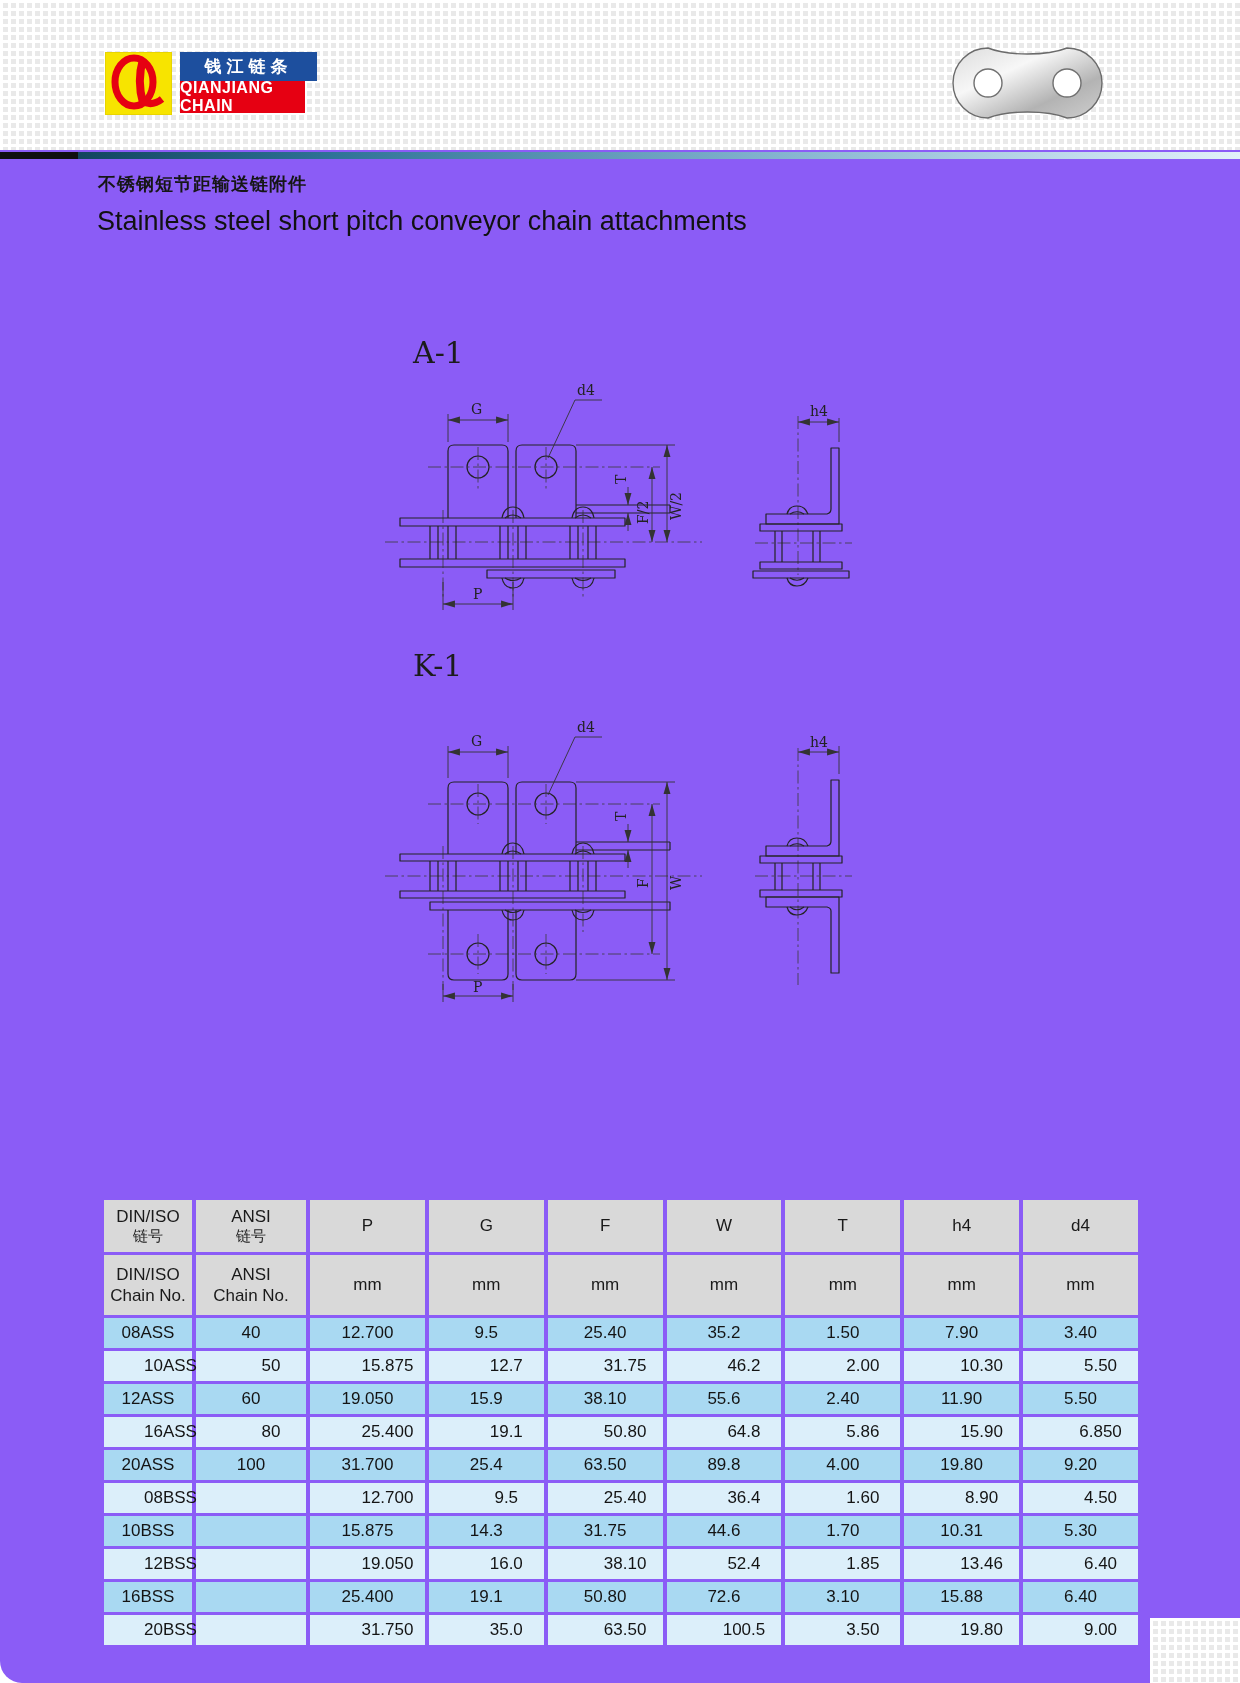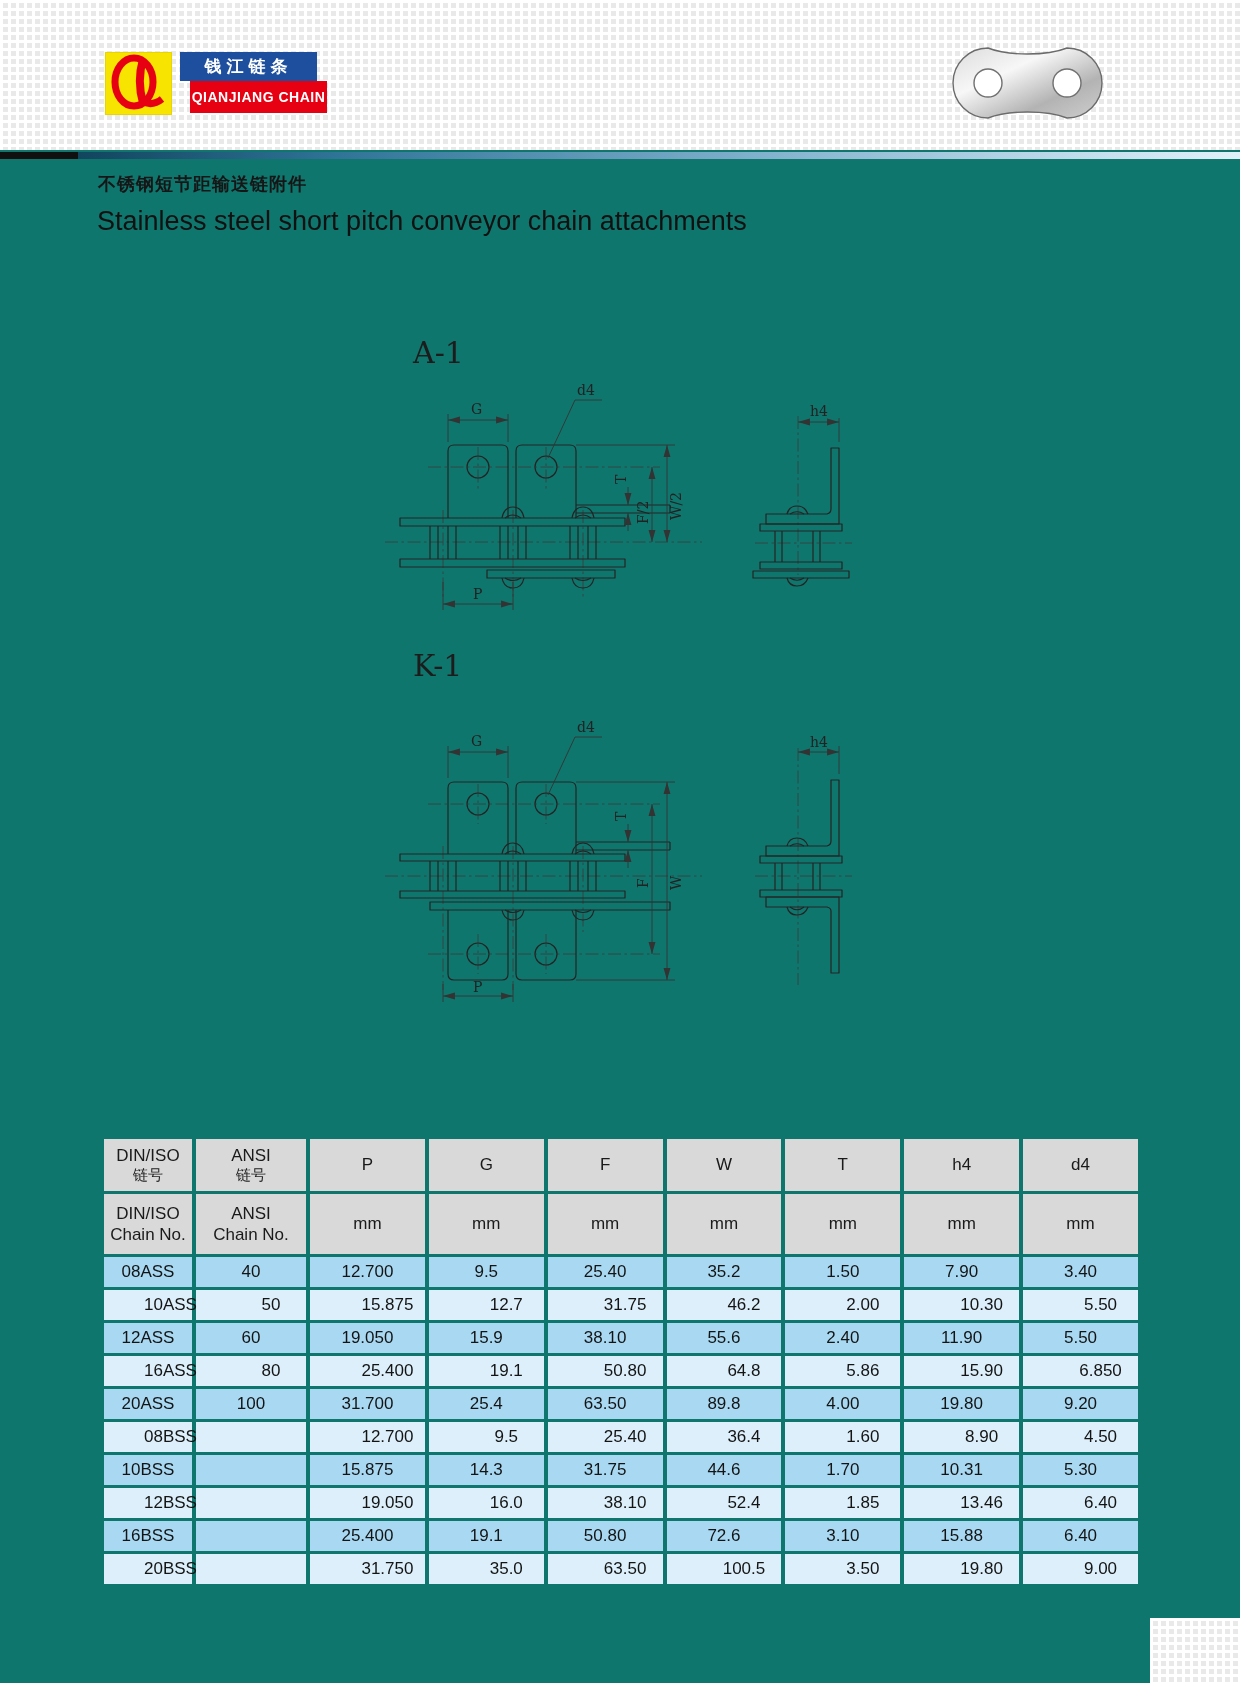--- a/index.html
+++ b/index.html
@@ -1,58 +1,58 @@
 <!DOCTYPE html>
 <html><head>
 <meta charset="utf-8">
 <style>
   html,body{margin:0;padding:0;}
   body{width:1240px;height:1683px;background:#ffffff;font-family:"Liberation Sans","DejaVu Sans",sans-serif;position:relative;overflow:hidden;color:#1a1a1a;}
-  .page{position:absolute;left:0;top:0;width:1240px;height:1683px;background:#0f766e;}
+  .page{position:absolute;left:0;top:0;width:1240px;height:1683px;background:#8b5cf6;border-radius:22px;}
 
   
   .dotted{
     background-color:#e9e9e9;
     background-image:
       linear-gradient(to right,#ffffff 3px,transparent 3px),
       linear-gradient(to bottom,#ffffff 3px,transparent 3px);
     background-size:8px 8px;
   }
   .top-band{position:absolute;left:0;top:0;width:1240px;height:150px;}
   .corner-dots{position:absolute;left:1150px;top:1618px;width:90px;height:65px;}
 
   
   .logo{position:absolute;left:105px;top:52px;width:215px;height:61px;}
   .logo-yellow{position:absolute;left:0;top:0;width:65px;height:61px;background:#f7e400;border:1px solid #e8d400;}
   .logo-right{position:absolute;left:75px;top:0;width:137px;height:61px;}
   .logo-blue{position:absolute;left:0;top:0;width:137px;height:29px;background:#1d4f9e;color:#fff;
     display:flex;align-items:center;justify-content:center;font-size:17px;font-weight:bold;letter-spacing:5px;}
-  .logo-red{position:absolute;left:0;top:29px;width:137px;height:32px;background:#e60012;color:#fff;
-    display:flex;align-items:center;justify-content:center;font-size:14px;font-weight:bold;letter-spacing:0.5px;margin-left:10px;}
+  .logo-red{position:absolute;left:0;top:29px;width:125px;height:32px;background:#e60012;color:#fff;
+    display:flex;align-items:center;justify-content:center;font-size:16px;font-weight:bold;letter-spacing:0.5px;}
 
   
   .divider-black{position:absolute;left:0;top:152px;width:78px;height:7px;background:#101010;}
   .divider-grad{position:absolute;left:78px;top:152px;width:1162px;height:7px;
     background:linear-gradient(to right,#12455e 0%,#2f7397 22%,#7fb0cc 58%,#c6dfee 88%,#e2f1f9 100%);}
 
   
   .title-cn{position:absolute;left:98px;top:172px;font-size:18px;font-weight:600;color:#161616;letter-spacing:1px;}
   .title-en{position:absolute;left:97px;top:206px;font-size:27px;font-weight:400;color:#111;}
 
   
   .svg-a1{position:absolute;left:370px;top:330px;}
   .svg-k1{position:absolute;left:370px;top:640px;}
   .cad-label{font-family:"DejaVu Serif","Liberation Serif",serif;font-size:30px;fill:#1c1c1c;}
   .dim-text{font-family:"DejaVu Serif","Liberation Serif",serif;font-size:14px;fill:#222;}
   .thick{stroke:#242424;stroke-width:1.2;fill:none;stroke-linejoin:round;}
   .cline{stroke:#3a3a3a;stroke-width:0.8;fill:none;stroke-dasharray:13 3.5 2.5 3.5;}
   .dline{stroke:#333;stroke-width:0.9;fill:none;}
 
   
-  .spec-table{position:absolute;left:100px;top:1136px;width:1042px;border-collapse:separate;border-spacing:4px 3px;table-layout:fixed;}
+  .spec-table{position:absolute;left:100px;top:1197px;width:1042px;border-collapse:separate;border-spacing:4px 3px;table-layout:fixed;}
   .spec-table th,.spec-table td{text-align:center;vertical-align:middle;font-weight:normal;padding:0;}
   .hdr th{background:#d9d9d9;font-size:17px;line-height:1.25;color:#1a1a1a;}
   .hdr1 th{height:52px;}
   .hdr2 th{height:60px;}
   .hdr .cn{font-size:15px;}
   .spec-table tbody td{height:30px;font-size:17px;color:#141414;}
   .row-dark td{background:#a9d9f2;}
   .row-light td{background:#dceffa;padding-left:40px;}
 
   

